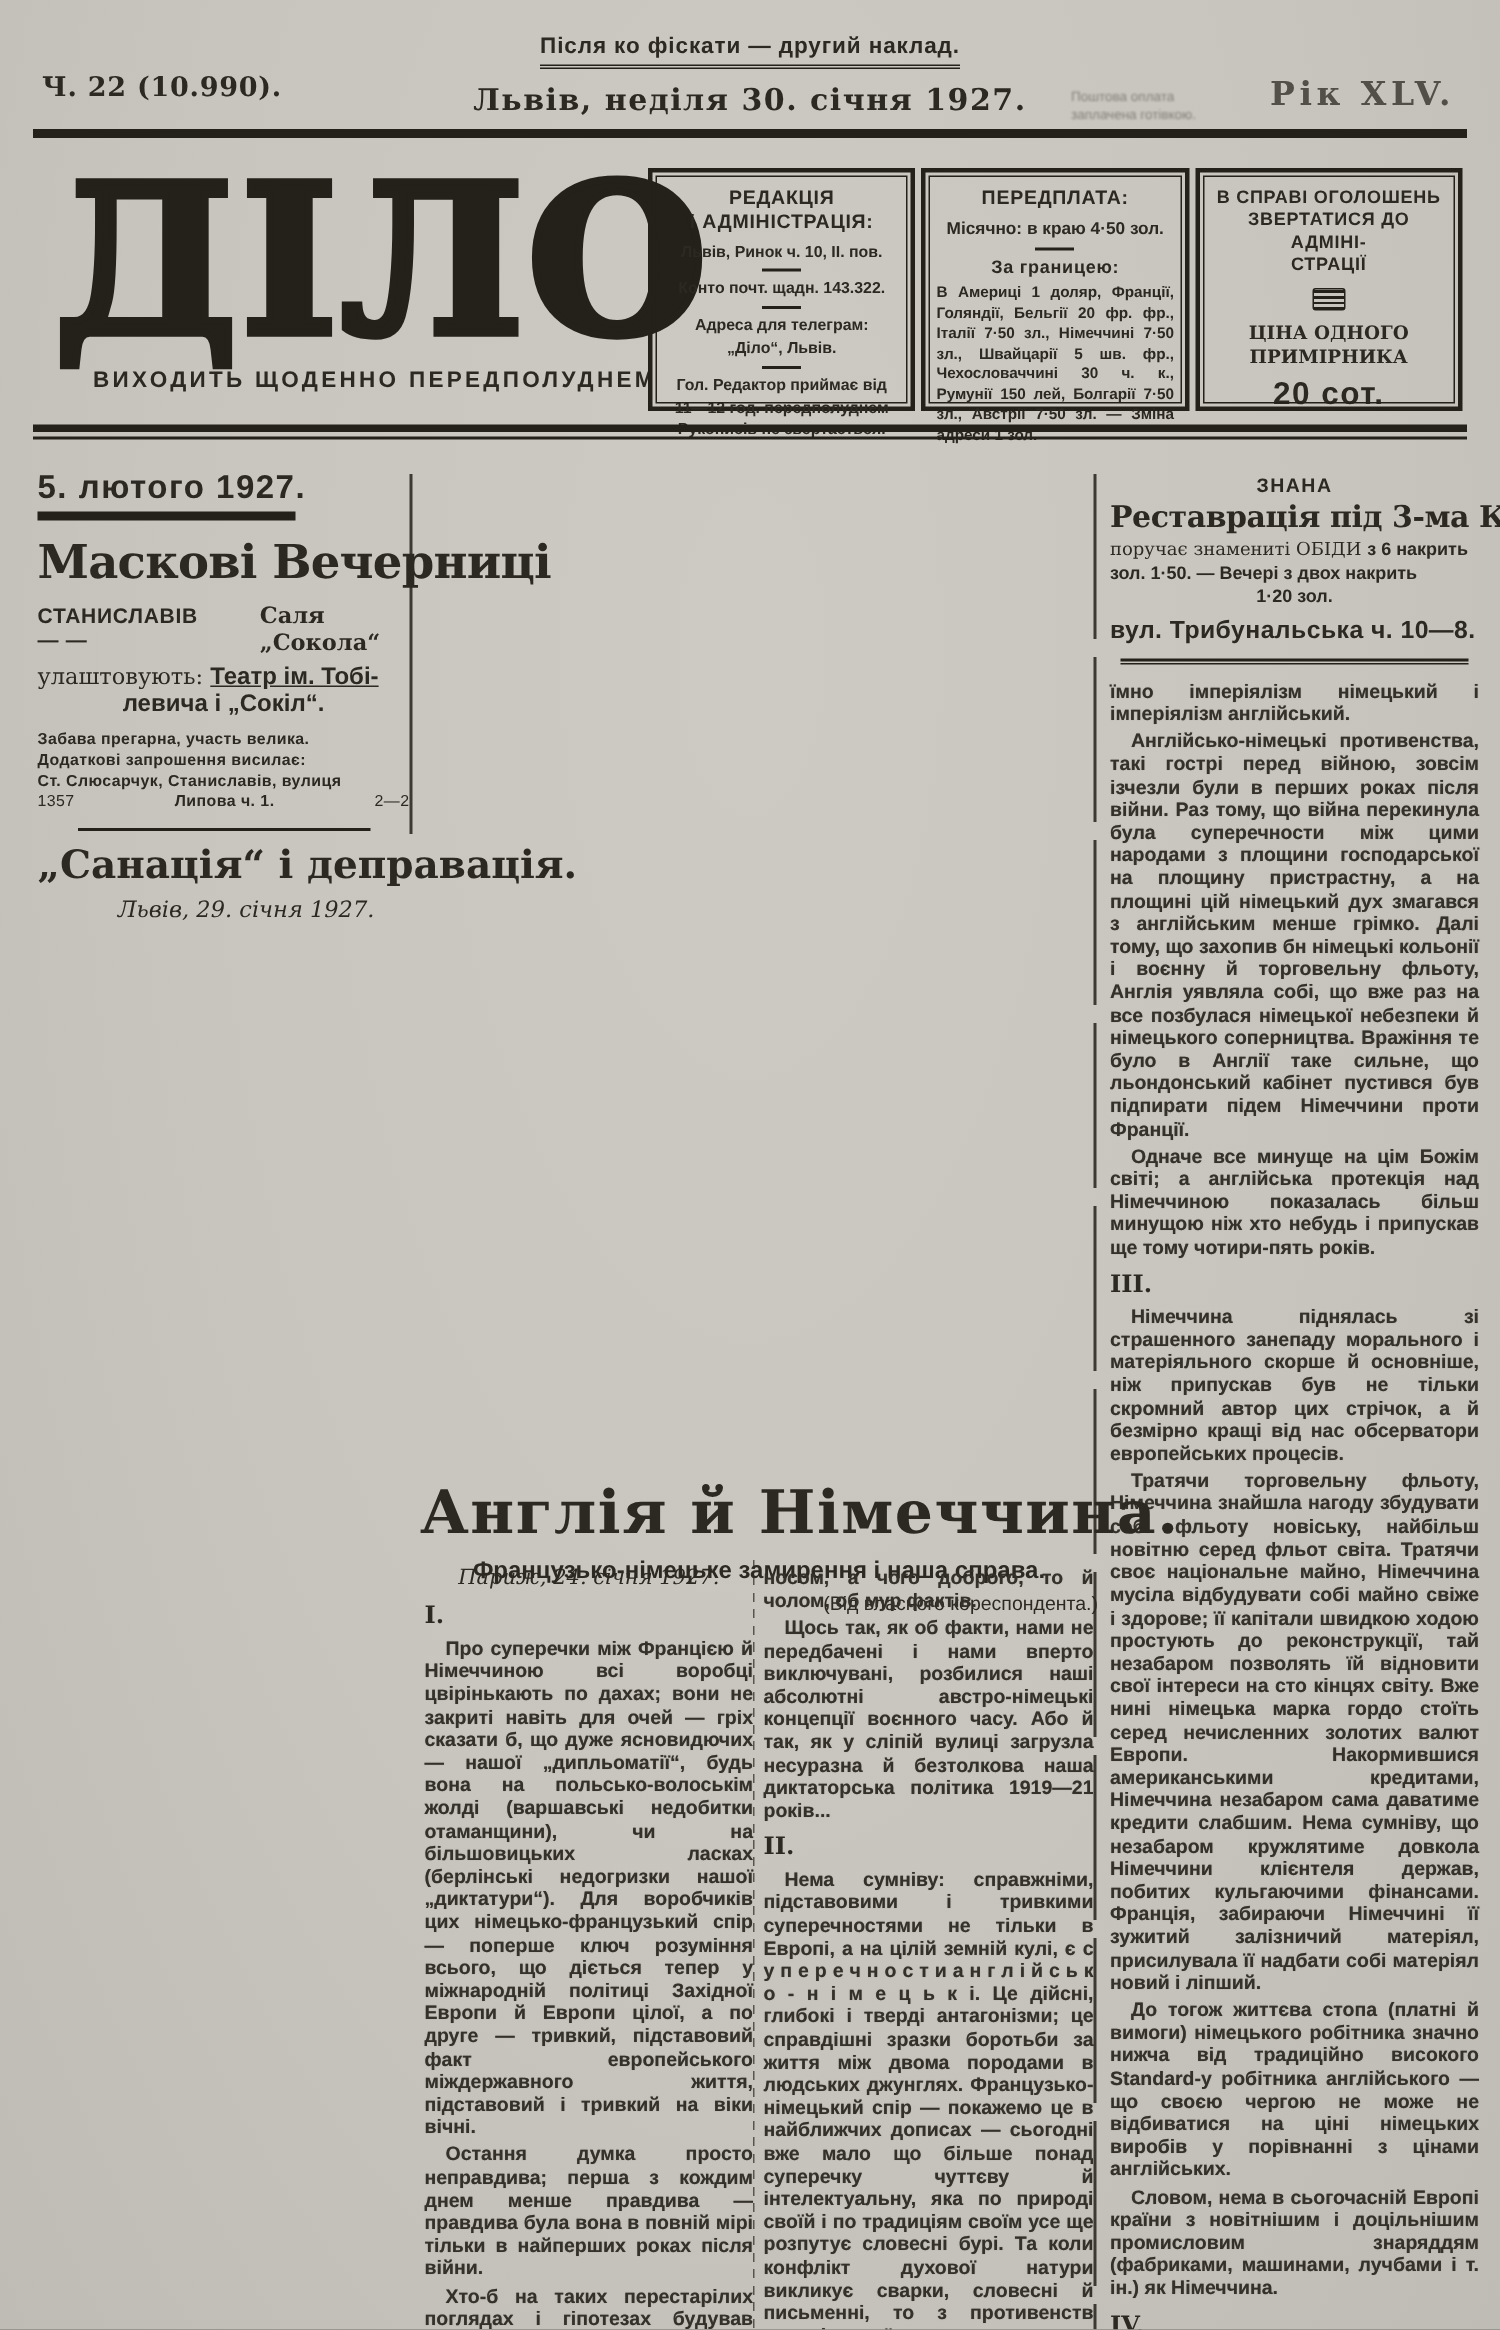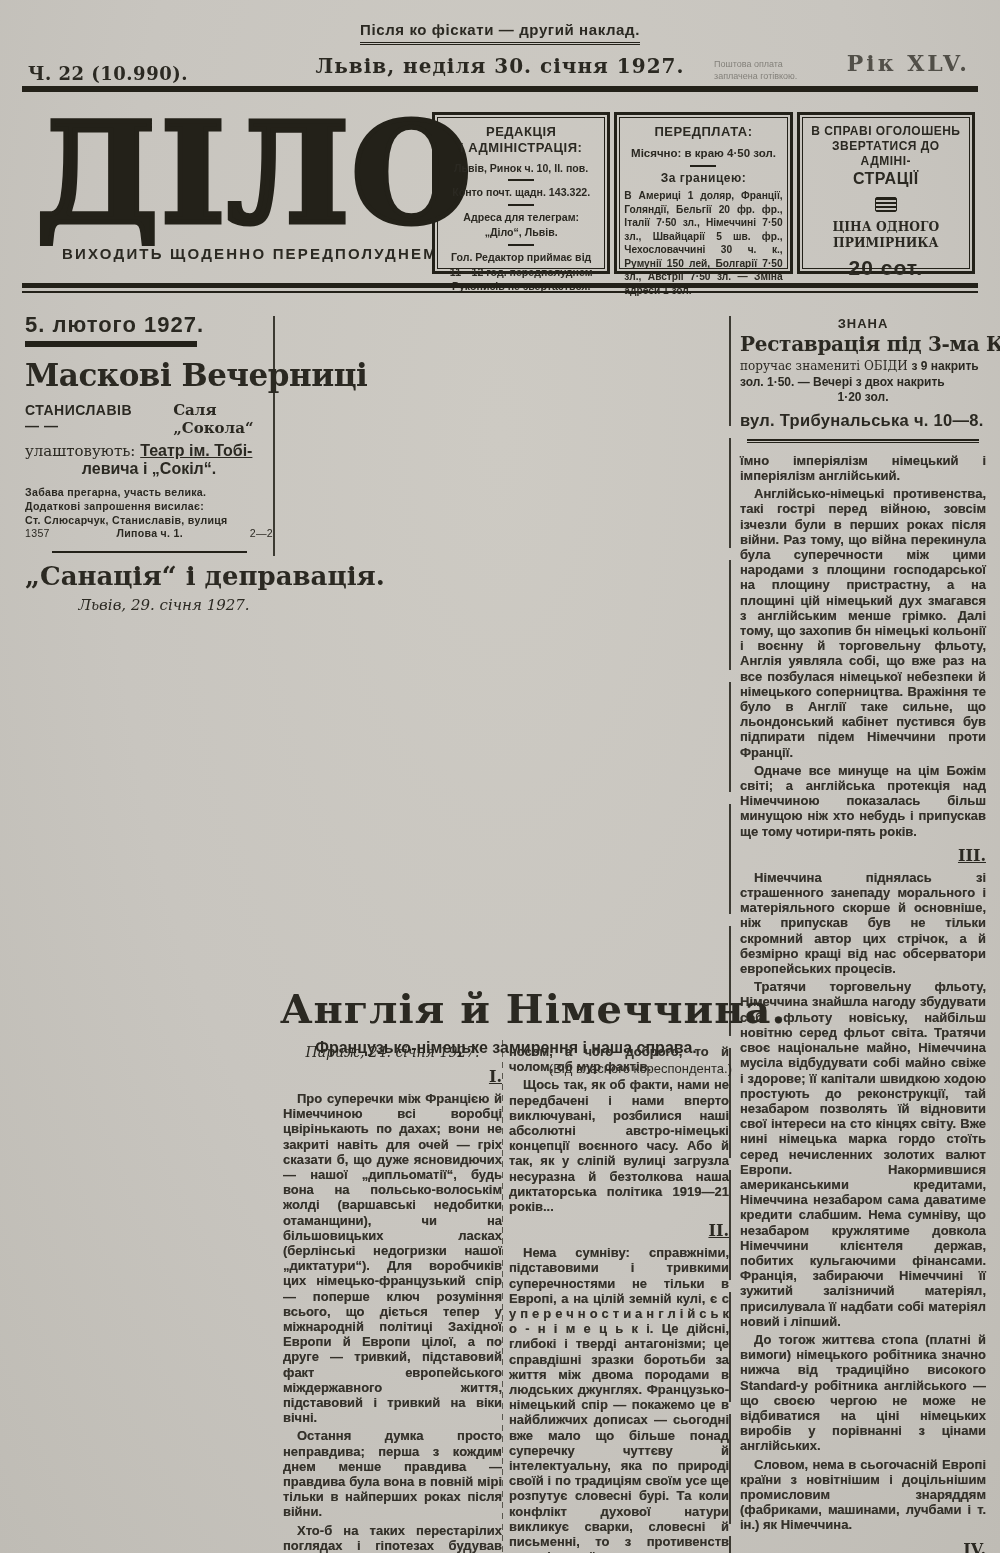--- a/index.html
+++ b/index.html
@@ -11,21 +11,21 @@
     font-family:"DejaVu Serif", serif;
     padding-left:16px;
   }
 
   
   .top-notice { position:absolute; top:20px; left:0; right:0; text-align:center; }
   .top-notice span {
     display:inline-block; font:700 15px/1.25 "Liberation Sans", sans-serif;
     letter-spacing:.6px; border-bottom:3px double #232119; padding-bottom:2px;
   }
-  .hdr-issue { position:absolute; top:63px; left:28px; font:700 18px "DejaVu Serif", serif; letter-spacing:.5px; }
+  .hdr-issue { position:absolute; top:48px; left:28px; font:700 18px "DejaVu Serif", serif; letter-spacing:.5px; }
   .hdr-date  { position:absolute; top:54px; left:0; right:0; text-align:center;
                font:700 20px "DejaVu Serif", serif; letter-spacing:1px; }
   .hdr-postage { position:absolute; top:58px; left:714px; width:160px;
                  font:400 9px/1.35 "Liberation Sans", sans-serif; opacity:.45; filter:blur(.6px); }
   .hdr-year { position:absolute; top:50px; right:30px; font:700 22px "DejaVu Serif", serif;
               letter-spacing:3px; opacity:.75; filter:blur(.4px); }
   .rule-a { position:absolute; top:86px; left:22px; right:22px; height:6px; background:#232119; }
 
   
   .mast-title {
@@ -49,21 +49,21 @@
   .price-label { font:700 12.3px/1.3 "DejaVu Serif", serif; margin-top:6px; }
   .price-value { font:700 21px/1.2 "Liberation Sans", sans-serif; margin-top:4px; letter-spacing:1px; }
 
   .rule-b { position:absolute; top:283px; left:22px; right:22px; height:10px;
             border-top:5px solid #232119; border-bottom:2px solid #232119; }
 
   
   .bodytext p { font:700 13px/15.2px "Liberation Sans", sans-serif; color:#34312a;
     text-align:justify; text-indent:14px; margin:0 0 3px 0; text-shadow:0 0 .5px rgba(43,41,34,.5); }
   .bodytext p.noindent { text-indent:0; }
-  .sec { text-align:right; font:700 16px "DejaVu Serif", serif; margin:7px 0 5px;text-decoration:underline; }
+  .sec { text-align:left; font:700 16px "DejaVu Serif", serif; margin:7px 0 5px; }
 
   
   .leftcol { position:absolute; top:312px; left:25px; width:248px; }
   .date-head span { font:700 22px "Liberation Sans", sans-serif; letter-spacing:1px; }
   .date-bar { height:6px; width:172px; background:#232119; margin-top:3px; }
   .lc-ad-title { margin-top:12px; font:700 31px/1.05 "DejaVu Serif", serif; letter-spacing:-.5px; white-space:nowrap; }
   .lc-ad-row { display:flex; justify-content:space-between; align-items:baseline; margin-top:9px; }
   .lc-ad-row .city { font:700 14px "Liberation Sans", sans-serif; letter-spacing:.5px; }
   .lc-ad-row .hall { font:700 15px "DejaVu Serif", serif;margin-left:36px; }
   .lc-ad-org { margin-top:5px; font:400 15px "DejaVu Serif", serif; }
@@ -145,21 +145,21 @@
       <div class="bt">ПЕРЕДПЛАТА:</div>
       <div class="bl" style="margin-top:5px;font-size:11.5px">Місячно: в краю 4·50 зол.</div>
       <div class="mini-rule"></div>
       <div class="bt" style="font-size:12px">За границею:</div>
       <div class="bl-sm" style="margin-top:3px">В Америці 1 доляр, Франції, Голяндії, Бельгії 20 фр. фр., Італії 7·50 зл., Німеччині 7·50 зл., Швайцарії 5 шв. фр., Чехословаччині 30 ч. к., Румунії 150 лей, Болгарії 7·50 зл., Австрії 7·50 зл. — Зміна адреси 1 зол.</div>
     </div>
 
     <div class="ibox">
       <div class="bt" style="font-size:12px">В СПРАВІ ОГОЛОШЕНЬ</div>
       <div class="bt" style="font-size:12px">ЗВЕРТАТИСЯ ДО АДМІНІ-</div>
-      <div class="bt" style="font-size:16px">СТРАЦІЇ</div>
+      <div class="bt" style="font-size:12px">СТРАЦІЇ</div>
       <div class="ornament"></div>
       <div class="price-label">ЦІНА ОДНОГО ПРИМІРНИКА</div>
       <div class="price-value">20 сот.</div>
     </div>
   </div>
 
   <div class="rule-b"></div>
 
   <div class="vline-left"></div>
   <div class="vline-right"></div>
@@ -196,21 +196,21 @@
 
     <div class="san-head">„Санація“ і деправація.</div>
     <div class="san-date">Львів, 29. січня 1927.</div>
   </div>
 
   <div class="rightcol bodytext">
     <div class="rc-kicker">ЗНАНА</div>
     <div class="rc-title">Реставрація під 3-ма Коронами</div>
     <div class="rc-body">
       <span>поручає знамениті ОБІДИ</span>
-      <b>з 9 накрить</b>
+      <b>з 6 накрить</b>
       <div><b>зол. 1·50. — Вечері з двох накрить</b></div>
       <div class="c"><b>1·20 зол.</b></div>
     </div>
     <div class="rc-addr">вул. Трибунальська ч. 10—8.</div>
     <div class="dbl-rule"></div>
 
     <p class="noindent">їмно імперіялізм німецький і імперіялізм англійський.</p>
     <p>Англійсько-німецькі противенства, такі гострі перед війною, зовсім ізчезли були в перших роках після війни. Раз тому, що війна перекинула була суперечности між цими народами з площини господарської на площину пристрастну, а на площині цій німецький дух змагався з англійським менше грімко. Далі тому, що захопив бн німецькі кольонії і воєнну й торговельну фльоту, Англія уявляла собі, що вже раз на все позбулася німецької небезпеки й німецького соперництва. Вражіння те було в Англії таке сильне, що льондонський кабінет пустився був підпирати підем Німеччини проти Франції.</p>
     <p>Одначе все минуще на цім Божім світі; а англійська протекція над Німеччиною показалась більш минущою ніж хто небудь і припускав ще тому чотири-пять років.</p>
     <div class="sec">III.</div>

